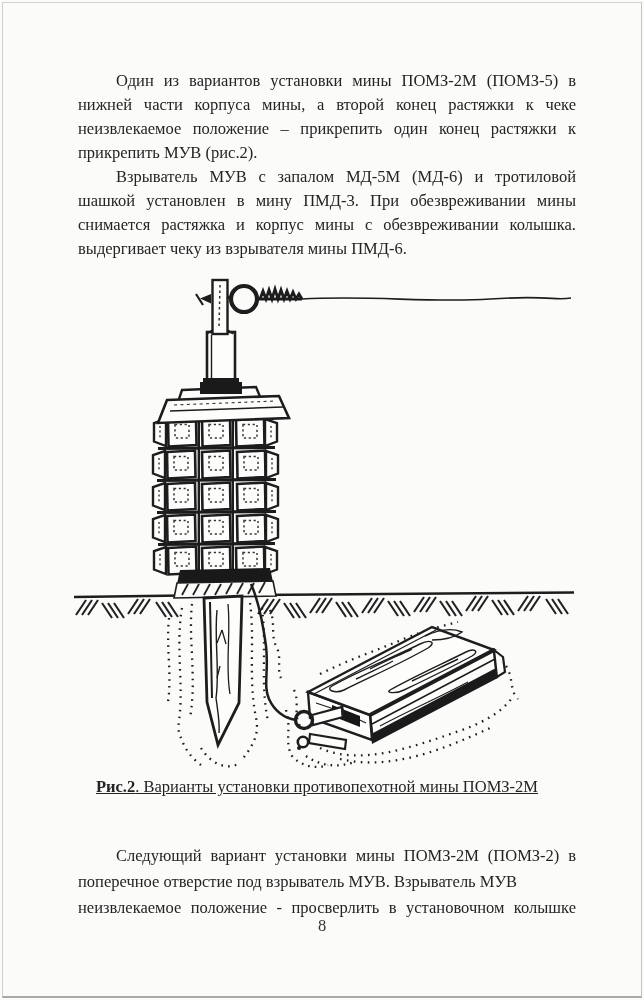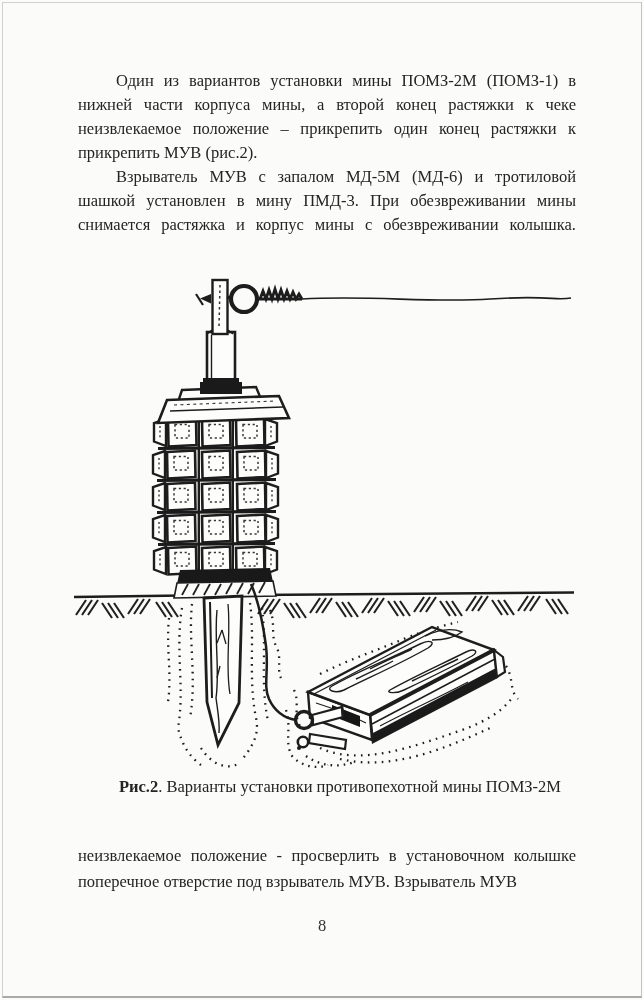--- a/index.html
+++ b/index.html
@@ -15,39 +15,40 @@
   #block-top{top:69px;}
   .line{
     height:24px;line-height:24px;font-size:16.5px;
     text-align:justify;text-align-last:justify;
     overflow:hidden;white-space:normal;
   }
   .line.end{text-align-last:left;}
   .line.indent{padding-left:38px;}
   #block-bottom{top:843px;}
   #block-bottom .line{height:26px;line-height:26px;}
-  .caption{position:absolute;left:86px;width:508px;top:774px;text-align:center;font-size:16.5px;line-height:25px;}
+  .caption{position:absolute;left:63px;width:508px;top:774px;text-align:center;font-size:16.5px;line-height:25px;text-decoration:underline;}
   .caption b{font-weight:bold;}
   .figure-wrap{position:absolute;left:70px;top:278px;width:520px;height:500px;}
   .pagenum{position:absolute;left:0;width:644px;top:916px;text-align:center;font-size:16.5px;color:#333;}
   svg{display:block;}
 </style>
 </head>
 <body>
 
 <div class="edge"></div>
 
 <div class="textblock" id="block-top">
-  <div class="line indent">Один из вариантов установки мины ПОМЗ-2М (ПОМЗ-1) в</div>
+  <div class="line indent">Один из вариантов установки мины ПОМЗ-2М (ПОМЗ-5) в</div>
   <div class="line">нижней части корпуса мины, а второй конец растяжки к чеке</div>
   <div class="line">неизвлекаемое положение – прикрепить один конец растяжки к</div>
   <div class="line end">прикрепить МУВ (рис.2).</div>
   <div class="line indent">Взрыватель МУВ с запалом МД-5М (МД-6) и тротиловой</div>
   <div class="line">шашкой установлен в мину ПМД-3. При обезвреживании мины</div>
   <div class="line">снимается растяжка и корпус мины с обезвреживании колышка.</div>
+  <div class="line end">выдергивает чеку из взрывателя мины ПМД-6.</div>
 </div>
 
 <div class="figure-wrap">
 <svg width="520" height="500" viewBox="0 0 520 500" xmlns="http://www.w3.org/2000/svg">
   <defs>
     <g id="hatchc" stroke="#222" stroke-width="2.1" fill="none">
       <path d="M0,15 L10,0 M6,15 L16,0 M12,15 L22,0"></path>
     </g>
     <g id="knob">
       <path d="M1,2 L29,0.5 L29.5,27 L1.5,28.5 Z" fill="#fdfdfc" stroke="#1d1d1d" stroke-width="2.6"></path>
@@ -231,17 +232,18 @@
     <path d="M236,478 C250,488 268,490 284,484"></path>
   </g>
 </svg>
 </div>
 
 <div class="caption">
   <div><b>Рис.2</b><span>. Варианты установки противопехотной мины ПОМЗ-2М</span></div>
 </div>
 
 <div class="textblock" id="block-bottom">
+  <div class="line indent">Следующий вариант установки мины ПОМЗ-2М (ПОМЗ-2) в</div>
+  <div class="line end">поперечное отверстие под взрыватель МУВ. Взрыватель МУВ</div>
   <div class="line">неизвлекаемое положение - просверлить в установочном колышке</div>
-  <div class="line end">поперечное отверстие под взрыватель МУВ. Взрыватель МУВ</div>
 </div>
 
 <div class="pagenum">8</div>
 
 </body></html>

